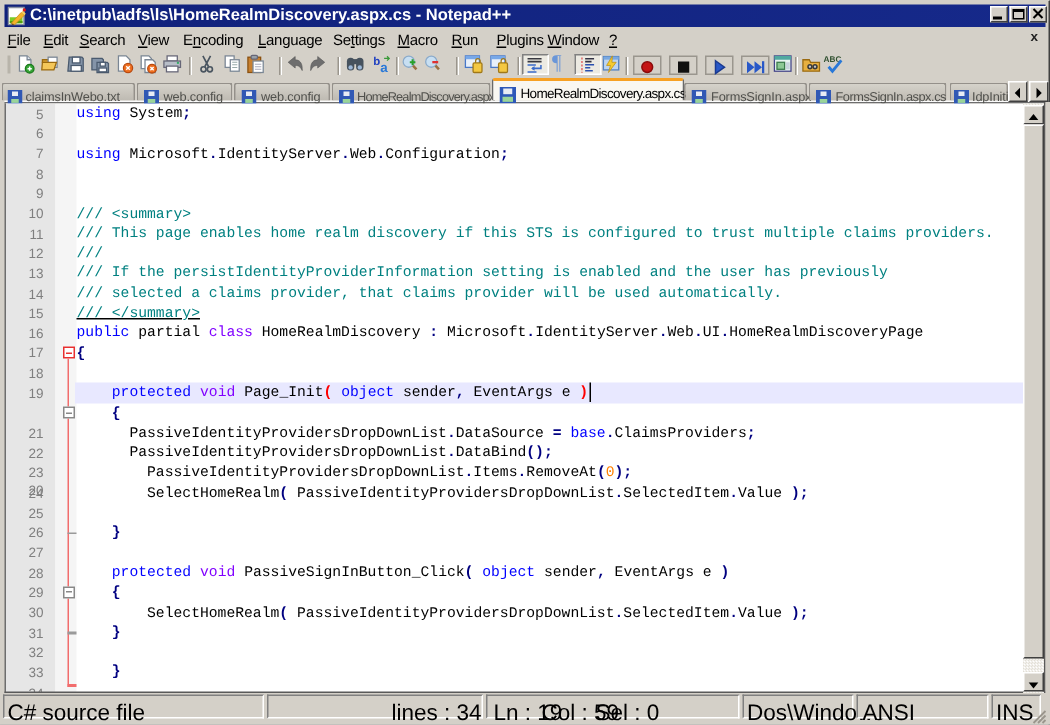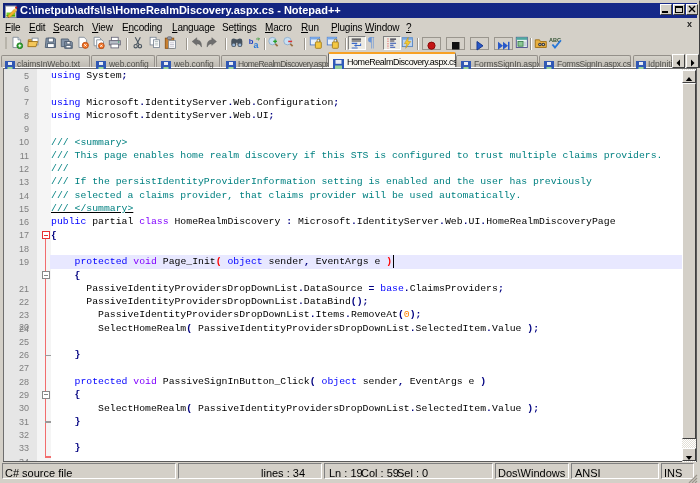--- a/index.html
+++ b/index.html
@@ -29,21 +29,21 @@
 .cl{position:absolute;left:48px;white-space:pre;font-family:"Liberation Mono",monospace;font-size:9.8px;line-height:13.3px;color:#000;}
 .k{color:#0000FF;font-weight:normal;}
 .t{color:#8000FF;}
 .c{color:#008080;}
 .o{color:#000080;font-weight:bold;}
 .b{color:#FF0000;font-weight:bold;}
 .n{color:#FF8000;}
 
 .sbtn{background:#D4D0C8;border-top:1px solid #fff;border-left:1px solid #fff;border-right:1px solid #404040;border-bottom:1px solid #404040;}
 
-.scell{top:463px;height:16px;background:#D4D0C8;border-top:1px solid #808080;border-left:1px solid #808080;border-right:1px solid #fff;border-bottom:1px solid #fff;font-size:11px;color:#000;white-space:nowrap;}
+.scell{top:463px;height:16px;background:#D4D0C8;border-top:1px solid #808080;border-left:1px solid #808080;border-right:1px solid #fff;border-bottom:1px solid #fff;font-size:15px;color:#000;white-space:nowrap;}
 .scell span{position:absolute;top:2.5px;}
 </style>
 </head>
 <body>
 
 <div class="abs" style="left:0;top:0;width:700px;height:483px;border:1px solid #D4D0C8;border-right-color:#404040;border-bottom-color:#404040;"></div>
 
 <div class="abs" id="titlebar"></div>
 <div class="abs" style="left:5px;top:4px;width:13px;height:13px;">
 <svg width="13" height="13">
@@ -375,21 +375,20 @@
 <div class="lnum" style="top:295.4px;">27</div>
 <div class="lnum" style="top:308.7px;">28</div>
 <div class="lnum" style="top:322.0px;">29</div>
 <div class="lnum" style="top:335.3px;">30</div>
 <div class="lnum" style="top:348.6px;">31</div>
 <div class="lnum" style="top:361.9px;">32</div>
 <div class="lnum" style="top:375.2px;">33</div>
 <div class="lnum" style="top:388.5px;">34</div>
 <div class="cl" style="top:1.0px;"><span class="k">using</span> System<span class="o">;</span></div>
 <div class="cl" style="top:27.6px;"><span class="k">using</span> Microsoft<span class="o">.</span>IdentityServer<span class="o">.</span>Web<span class="o">.</span>Configuration<span class="o">;</span></div>
-<div class="cl" style="top:40.9px;"><span class="k">using</span> Microsoft<span class="o">.</span>IdentityServer<span class="o">.</span>Web<span class="o">.</span>UI<span class="o">;</span></div>
 <div class="cl" style="top:67.5px;"><span class="c">/// &lt;summary&gt;</span></div>
 <div class="cl" style="top:80.8px;"><span class="c">/// This page enables home realm discovery if this STS is configured to trust multiple claims providers.</span></div>
 <div class="cl" style="top:94.1px;"><span class="c">///</span></div>
 <div class="cl" style="top:107.4px;"><span class="c">/// If the persistIdentityProviderInformation setting is enabled and the user has previously</span></div>
 <div class="cl" style="top:120.7px;"><span class="c">/// selected a claims provider, that claims provider will be used automatically.</span></div>
 <div class="cl" style="top:134.0px;text-decoration:underline;"><span class="c">/// &lt;/summary&gt;</span></div>
 <div class="cl" style="top:147.3px;"><span class="k">public</span> partial <span class="t">class</span> HomeRealmDiscovery <span class="o">:</span> Microsoft<span class="o">.</span>IdentityServer<span class="o">.</span>Web<span class="o">.</span>UI<span class="o">.</span>HomeRealmDiscoveryPage</div>
 <div class="cl" style="top:160.6px;"><span class="o">{</span></div>
 <div class="cl" style="top:187.2px;">    <span class="k">protected</span> <span class="t">void</span> Page_Init<span class="b">(</span> <span class="k">object</span> sender<span class="o">,</span> EventArgs e <span class="b">)</span></div>
 <div class="cl" style="top:200.5px;">    <span class="o">{</span></div>

